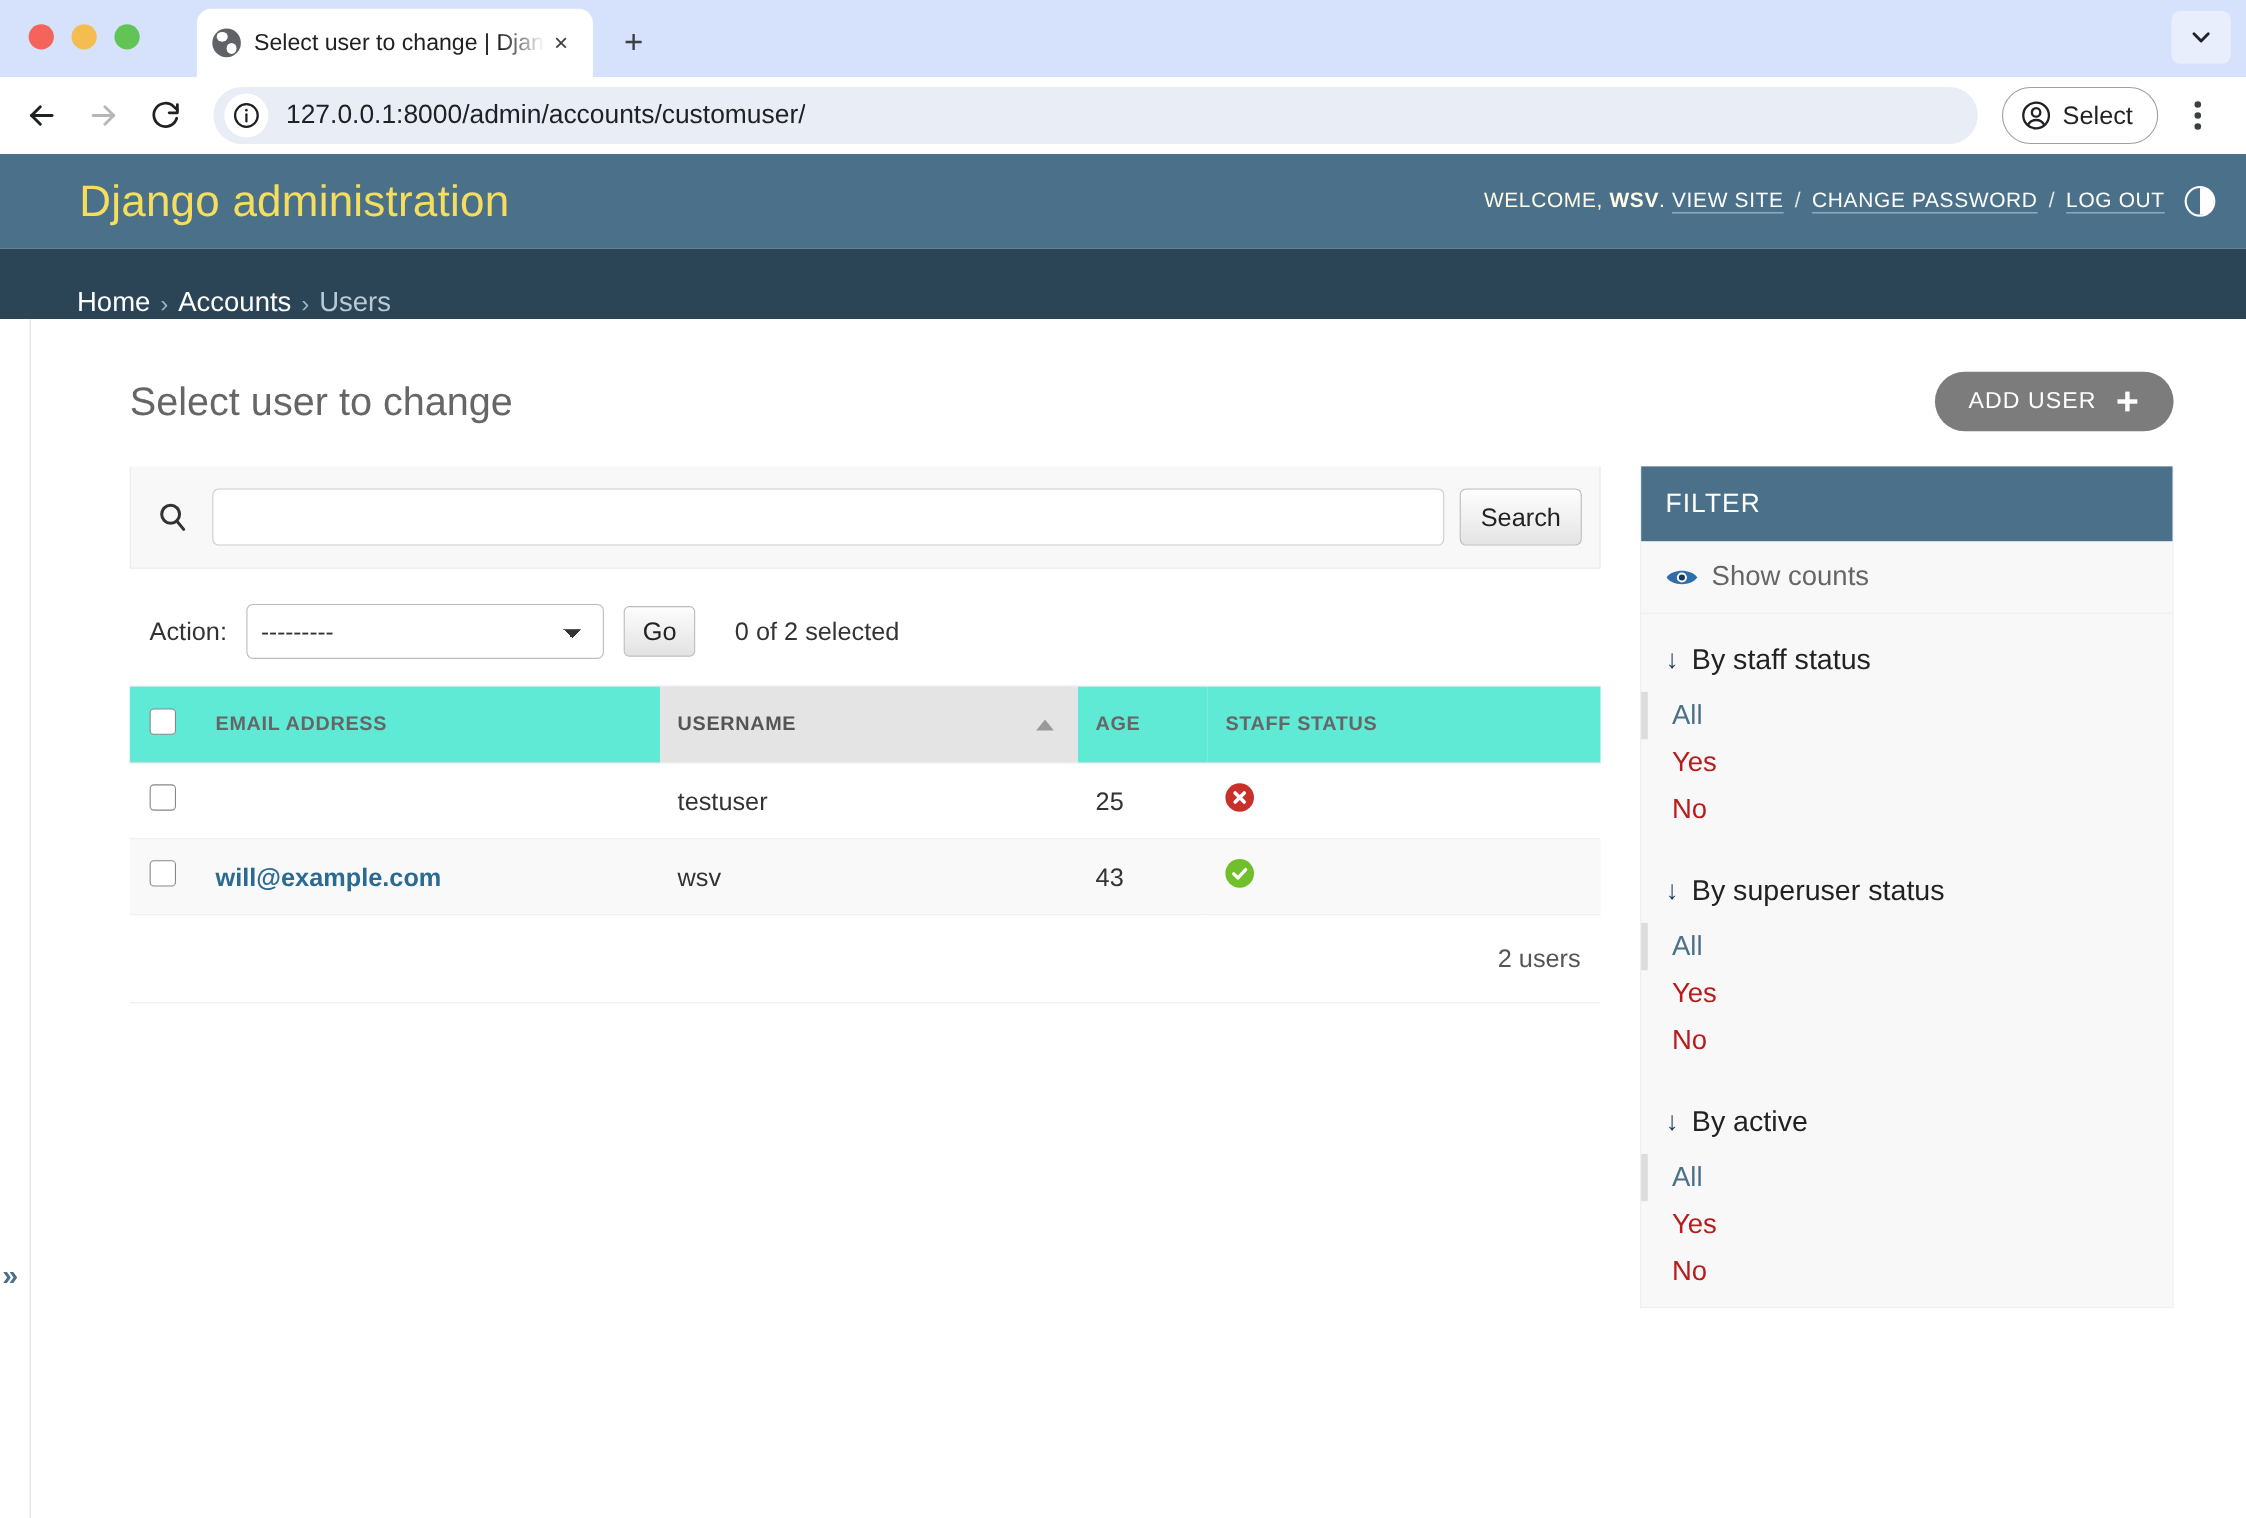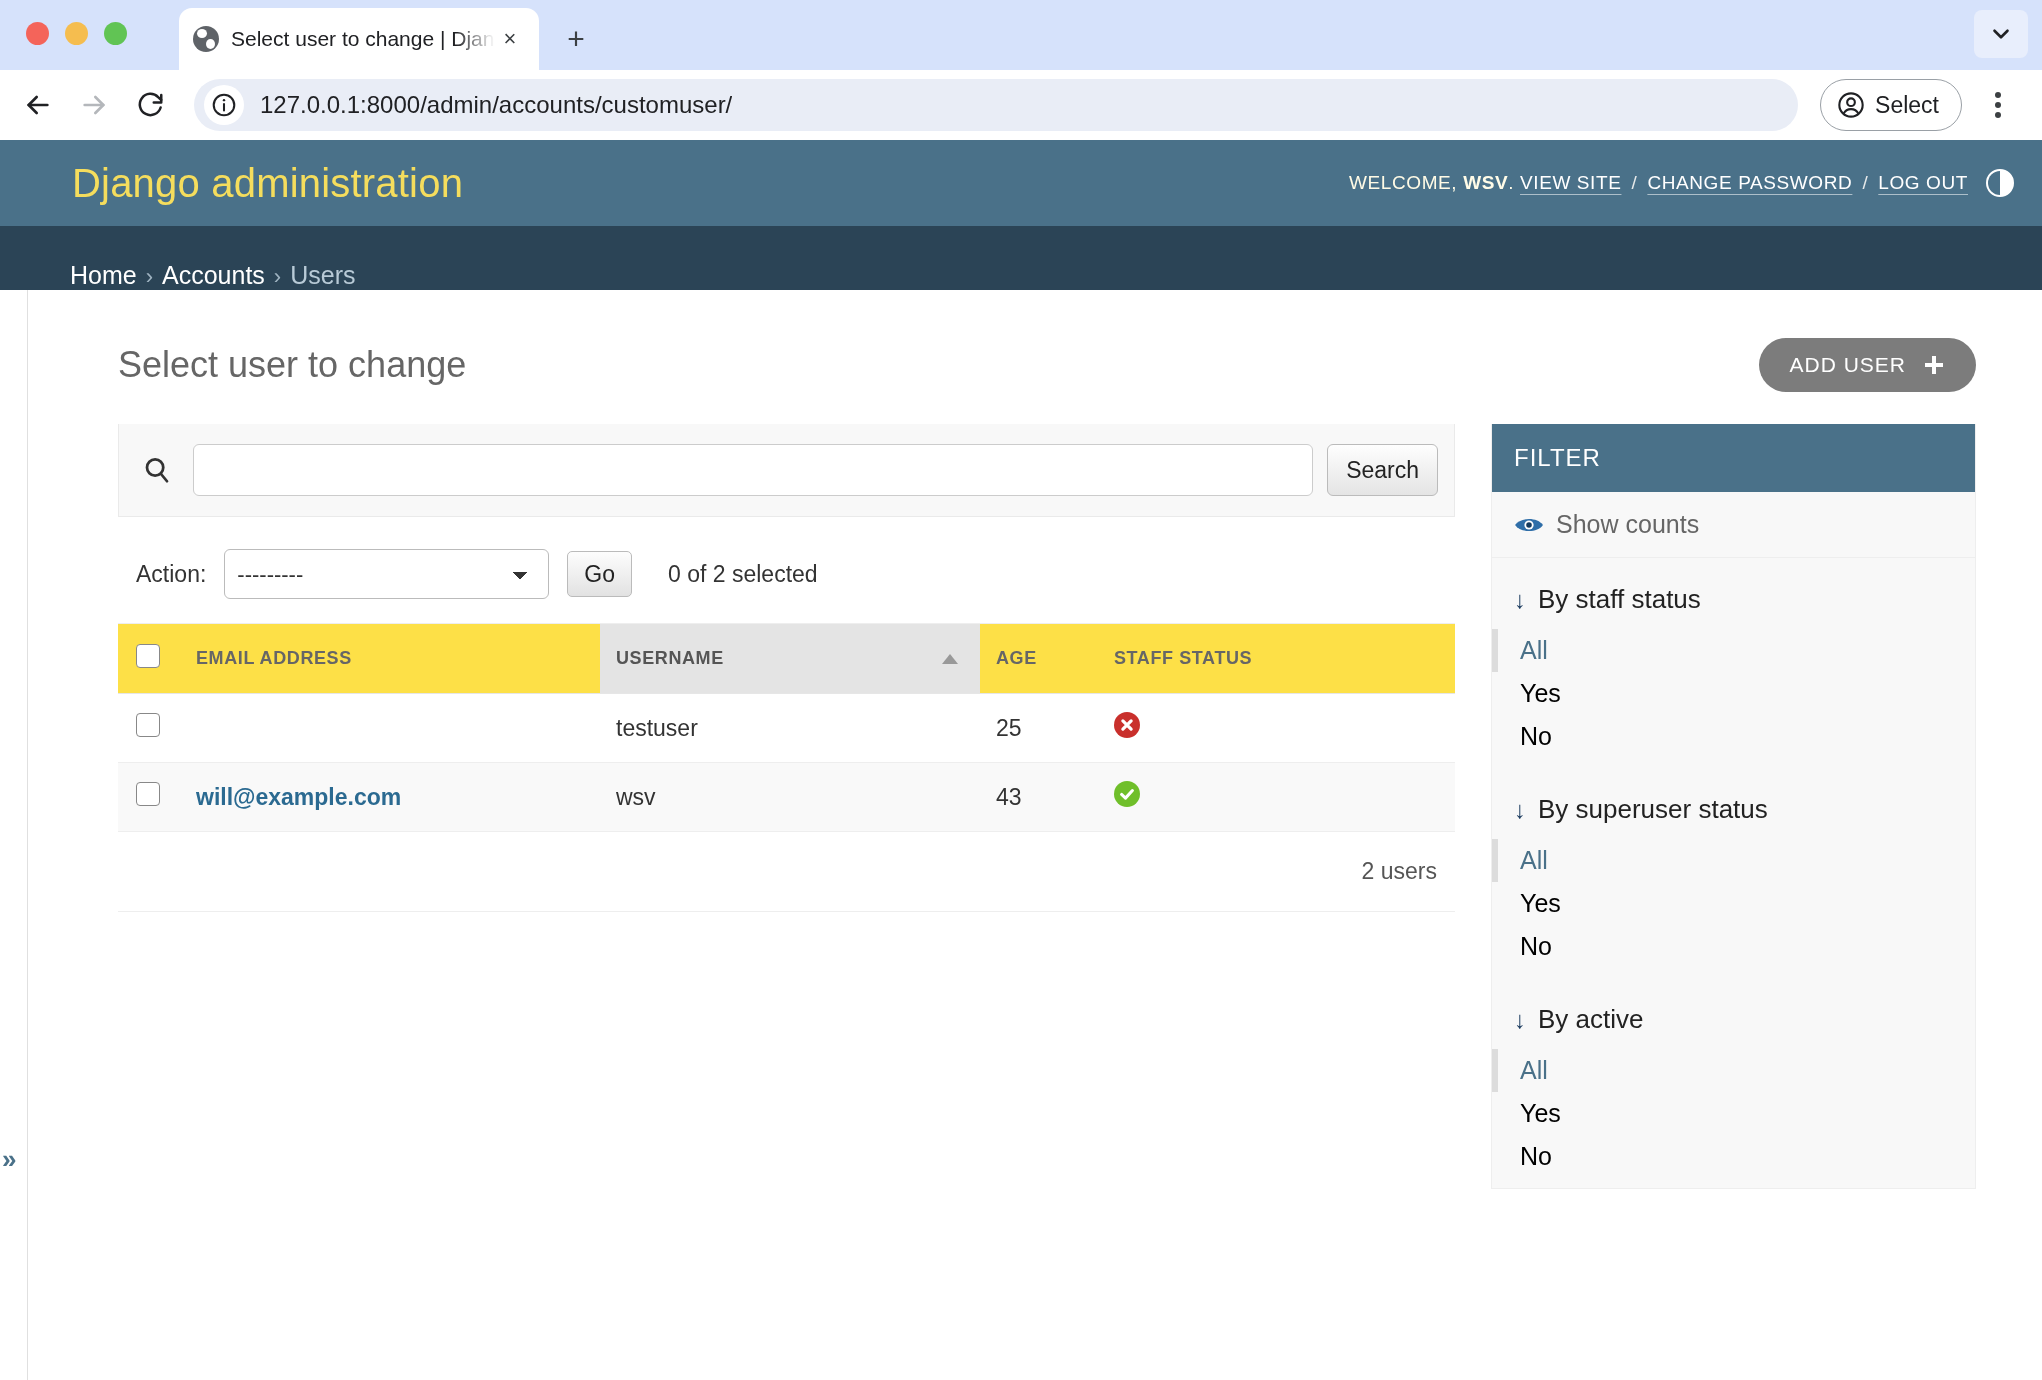--- a/index.html
+++ b/index.html
@@ -264,21 +264,21 @@
     border: 1px solid #bbb; border-radius: 5px;
     background: linear-gradient(#fdfdfd, #e2e2e2);
     font-size: 23px; color: #222;
     font-family: "Liberation Sans", sans-serif;
   }
   .sel-count { font-size: 23px; color: #333; margin-left: 18px; }
 
   
   table.results { width: 100%; border-collapse: collapse; }
   table.results thead th {
-    background: #fde047;
+    background: #5eead4;
     border-top: 1px solid #eee;
     border-bottom: 1px solid #e6e6e6;
     font-size: 18px; letter-spacing: 0.6px;
     color: #666; text-transform: uppercase;
     text-align: left; font-weight: bold;
     padding: 20px 16px;
     height: 62px;
   }
   table.results thead th.sorted { background: #e4e4e4; color: #555; position: relative; }
   table.results thead th.sorted .sortarrow {
@@ -346,21 +346,21 @@
     display: flex; align-items: center; gap: 12px;
   }
   .filter-arrow { color: #1b3b5f; font-size: 24px; font-weight: bold; }
   .filter-group ul { list-style: none; margin: 0; padding: 0; }
   .filter-group li {
     font-size: 25px; color: #666;
     padding: 7px 22px;
     border-left: 6px solid transparent;
   }
   .filter-group li.selected { border-left-color: #dcdcdc; }
-  .filter-group li a { text-decoration: none; color: #000000; }
+  .filter-group li a { text-decoration: none; color: #b91c1c; }
   .filter-group li.selected a { color: #4a7189; }
 
   svg { display: block; }
 </style>
 </head>
 <body>
 
 <div class="browser">
 
   <div class="tabstrip">

